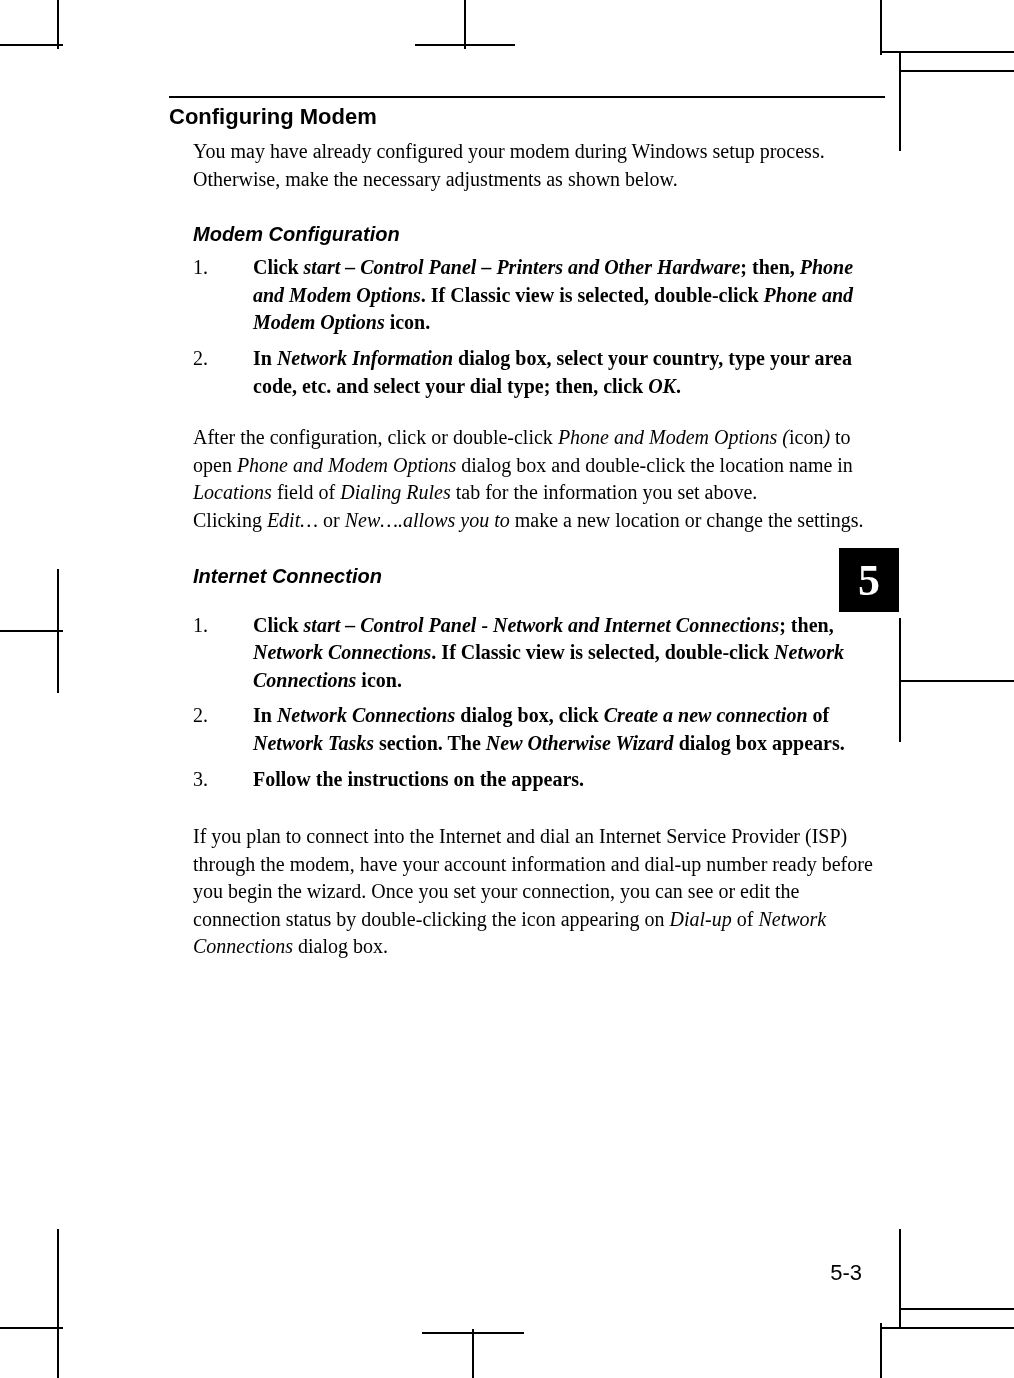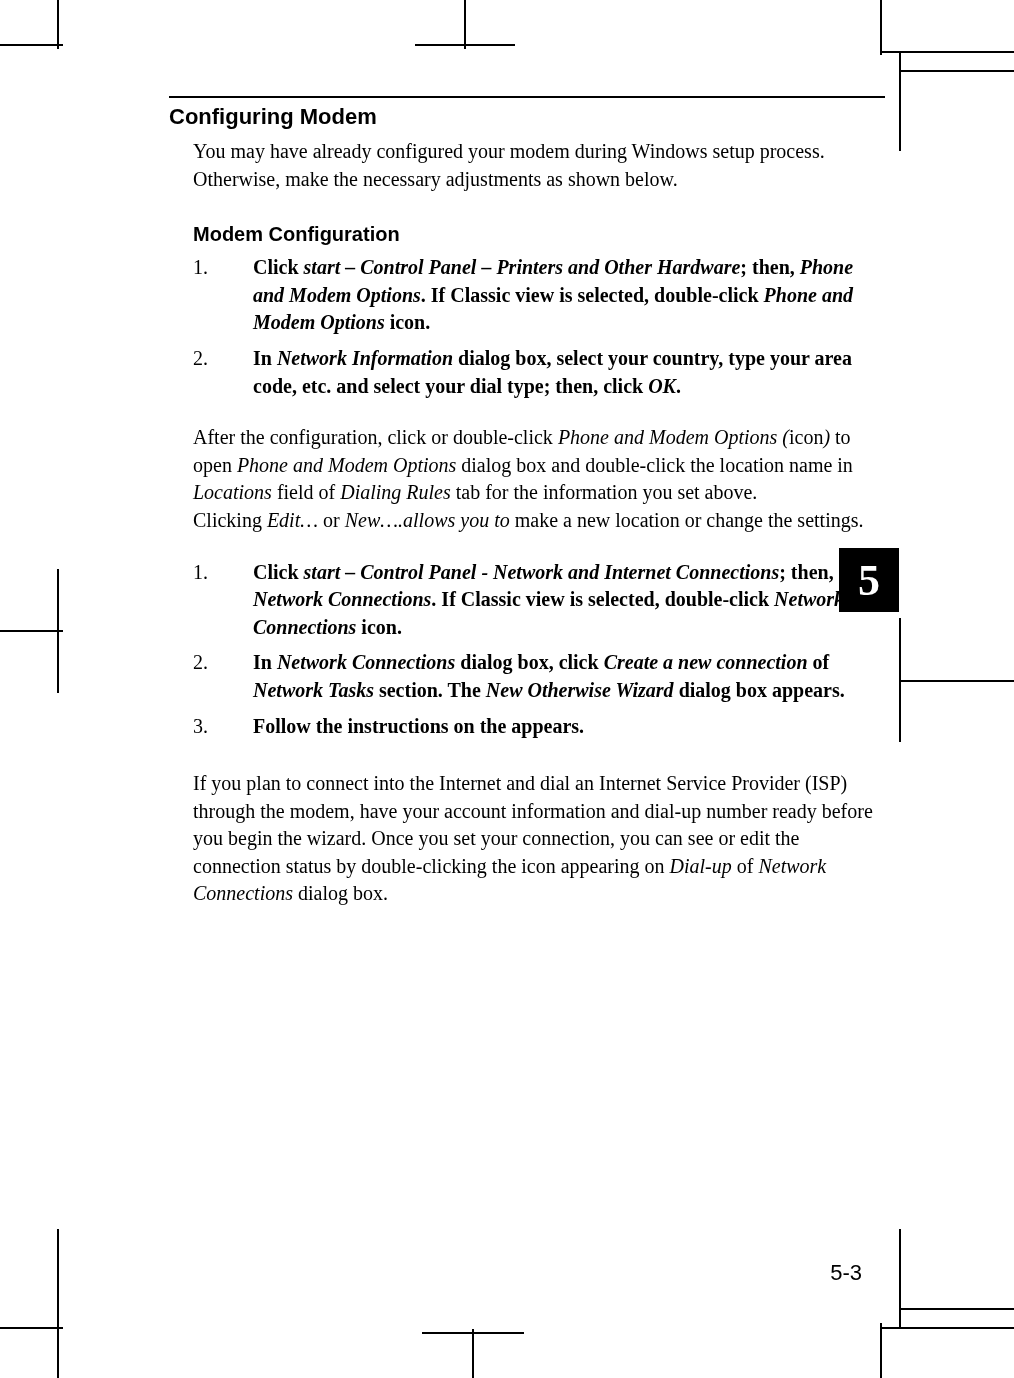--- a/index.html
+++ b/index.html
@@ -73,20 +73,21 @@
     font-weight: bold;
     font-size: 22px;
     margin: 0 0 8px 0;
   }
 
   .h2 {
     font-family: Arial, Helvetica, sans-serif;
     font-weight: bold;
     font-size: 20px;
     margin: 30px 0 8px 0;
+    font-style: italic;
   }
 
   .indent {
     margin-left: 24px;
   }
 
   .p {
     font-size: 20px;
     line-height: 1.38;
     margin: 0 0 14px 0;
@@ -165,20 +166,21 @@
         <span class="txt">Click <i>start – Control Panel – Printers and Other Hardware</i>; then, <i>Phone and Modem Options</i>. If Classic view is selected, double-click <i>Phone and Modem Options</i> icon.</span>
       </li>
       <li>
         <span class="num">2.</span>
         <span class="txt">In <i>Network Information</i> dialog box, select your country, type your area code, etc. and select your dial type; then, click <i>OK</i>.</span>
       </li>
     </ul>
 
     <p class="p" style="margin-top:24px">After the configuration, click or double-click <i>Phone and Modem Options (</i>icon<i>)</i> to open <i>Phone and Modem Options</i> dialog box and double-click the location name in <i>Locations</i> field of <i>Dialing Rules</i> tab for the information you set above.<br>Clicking <i>Edit…</i> or <i>New….allows you to</i> make a new location or change the settings.</p>
 
+    <div class="h2">Internet Connection</div>
 
     <ul class="ol" style="margin-top:24px">
       <li>
         <span class="num">1.</span>
         <span class="txt">Click <i>start – Control Panel - Network and Internet Connections</i>; then, <i>Network Connections</i>. If Classic view is selected, double-click <i>Network Connections</i> icon.</span>
       </li>
       <li>
         <span class="num">2.</span>
         <span class="txt">In <i>Network Connections</i> dialog box, click <i>Create a new connection</i> of <i>Network Tasks</i> section. The <i>New Otherwise Wizard</i> dialog box appears.</span>
       </li>

